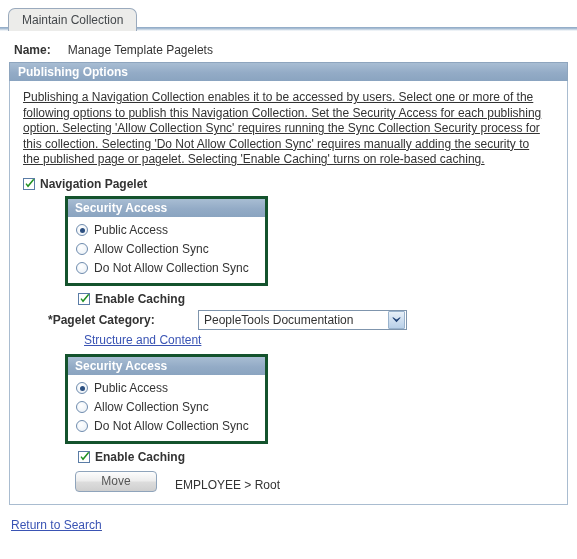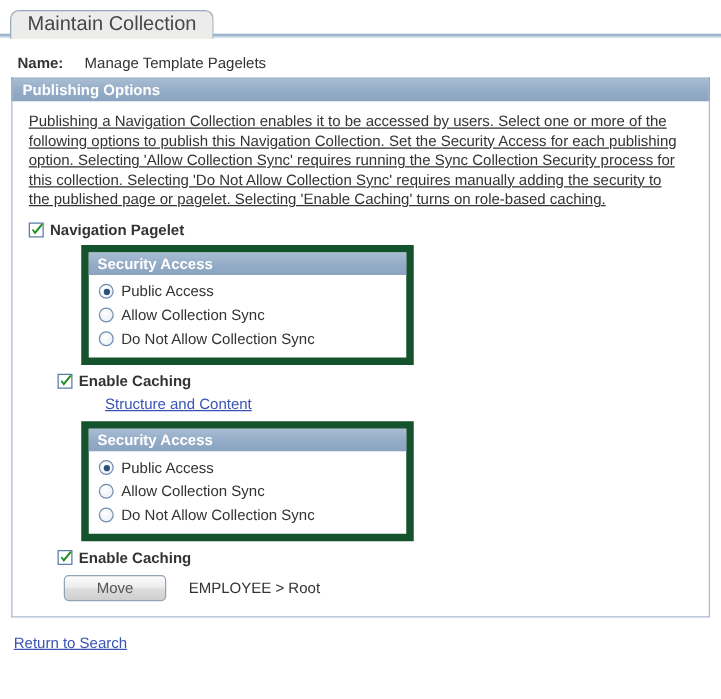--- a/index.html
+++ b/index.html
@@ -33,21 +33,21 @@
     bottom: 0;
     height: 4px;
     background: linear-gradient(to bottom, #8ca7c4 0%, #a8bed4 40%, #ffffff 100%);
   }
   .tab {
     position: relative;
     z-index: 2;
     height: 22px;
     line-height: 22px;
     padding: 0 13px 0 13px;
-    font-size: 16px;
+    font-size: 12px;
     border-radius: 7px 7px 0 0;
     border: 1px solid #9aaabd;
     border-bottom: none;
     margin-right: -2px;
     white-space: nowrap;
     cursor: pointer;
   }
   .tab.inactive {
     background: linear-gradient(to bottom, #f2f2f0 0%, #e6e6e2 60%, #dedeg 100%);
     background-color: #ececea;
@@ -139,22 +139,22 @@
   .cb-label {
     font-size: 12px;
     color: #333333;
     font-weight: bold;
     white-space: nowrap;
   }
 
   
   .secgroup {
     margin: 0 0 0 42px;
-    width: 266px;
-    border: 6px solid #14532d;
+    width: 203px;
+    border: 3px solid #14532d;
     background: #ffffff;
     box-sizing: border-box;
   }
   .secgroup-header {
     height: 18px;
     line-height: 18px;
     padding-left: 7px;
     font-weight: bold;
     font-size: 12px;
     color: #ffffff;
@@ -193,21 +193,21 @@
     background: #2b4f80;
   }
   .radio-label {
     font-size: 12px;
     color: #333333;
     white-space: nowrap;
   }
 
   
   .sub-row {
-    margin-left: 23px;
+    margin-left: 55px;
     display: flex;
     align-items: center;
   }
   .caching-row { margin-top: 6px; margin-bottom: 4px; }
 
   .field-row {
     margin-left: 25px;
     display: flex;
     align-items: center;
     margin-top: 3px;
@@ -258,25 +258,25 @@
     cursor: pointer;
   }
   .link-row {
     margin-left: 61px;
     margin-top: 3px;
     margin-bottom: 7px;
   }
 
   
   .move-row {
-    margin-left: 28px;
+    margin-left: 52px;
     margin-top: 7px;
     margin-bottom: 6px;
     display: flex;
-    align-items: center;
+    align-items: flex-end;
   }
   .btn {
     width: 82px;
     height: 21px;
     border: 1px solid #8fa4bb;
     border-radius: 4px;
     background: linear-gradient(to bottom, #fdfdfd 0%, #ededed 45%, #dcdcdc 55%, #cfcfcf 100%);
     color: #555555;
     font-size: 12px;
     font-family: "Liberation Sans", sans-serif;
@@ -288,20 +288,21 @@
   }
   .move-path {
     margin-left: 18px;
     font-size: 12px;
     color: #333333;
   }
 
   
   .footer {
     margin: 13px 0 0 11px;
+    text-decoration: underline;
   }
 </style>
 </head>
 <body>
 
 <div class="tabstrip">
   <div class="tabstrip-underline"></div>
   <div class="tab inactive">
     <span>Maintain Collection</span>
   </div>
@@ -347,20 +348,32 @@
 
     <div class="cb-row sub-row caching-row">
       <span class="checkbox">
         <svg width="12" height="13" viewBox="0 0 12 13">
           <path d="M1.5 6 L4 9.5 L10.5 1.5 L9 1 L4 7 L2.5 5.2 Z" fill="#1f9021"></path>
         </svg>
       </span>
       <span class="cb-label">Enable Caching</span>
     </div>
 
+    <div class="field-row">
+      <span class="field-label">*Pagelet Category:</span>
+      <div class="select">
+        <span class="select-value">PeopleTools Documentation</span>
+        <span class="select-arrow">
+          <svg width="11" height="8" viewBox="0 0 11 8">
+            <path d="M1.2 1.6 L5.5 6.2 L9.8 1.6 L8.3 1.6 L5.5 4.4 L2.7 1.6 Z" fill="#1d3f73"></path>
+            <path d="M2.8 2.1 L5.5 4.9 L8.2 2.1 L5.5 3.6 Z" fill="#1d3f73"></path>
+          </svg>
+        </span>
+      </div>
+    </div>
 
     <div class="link-row">
       <span class="link">Structure and Content</span>
     </div>
 
 
     <div class="secgroup">
       <div class="secgroup-header">Security Access</div>
       <div class="secgroup-body">
         <div class="radio-row">

